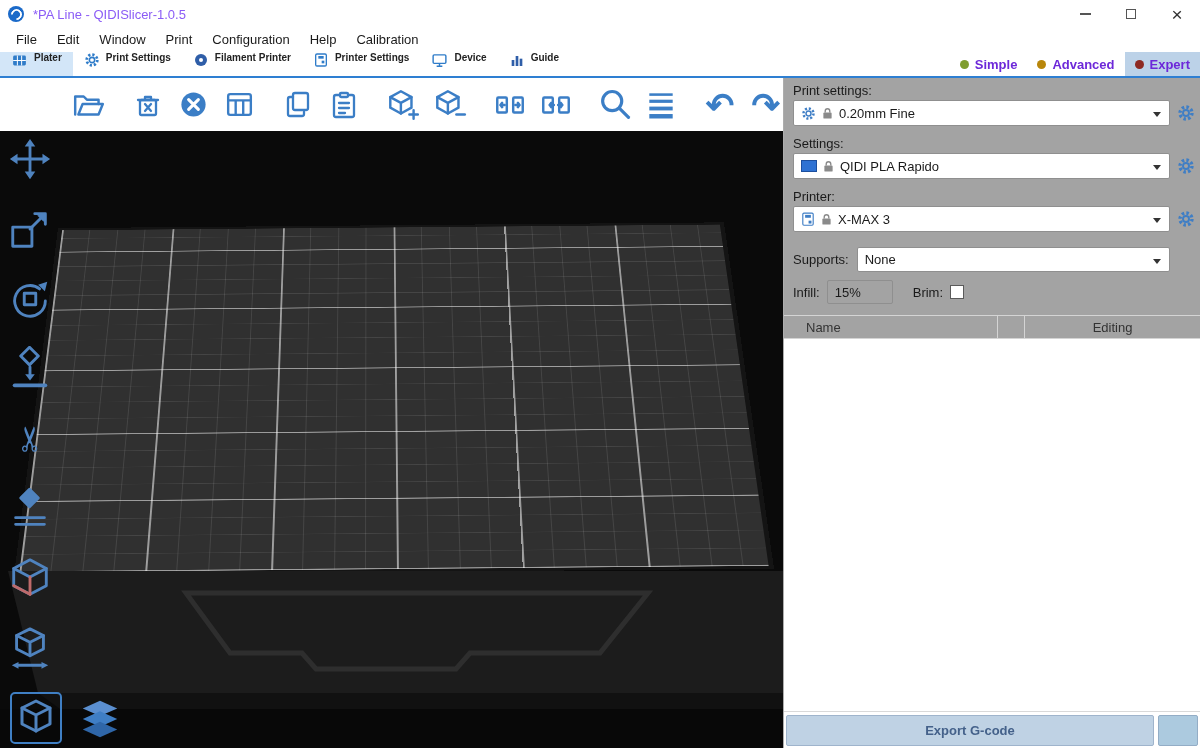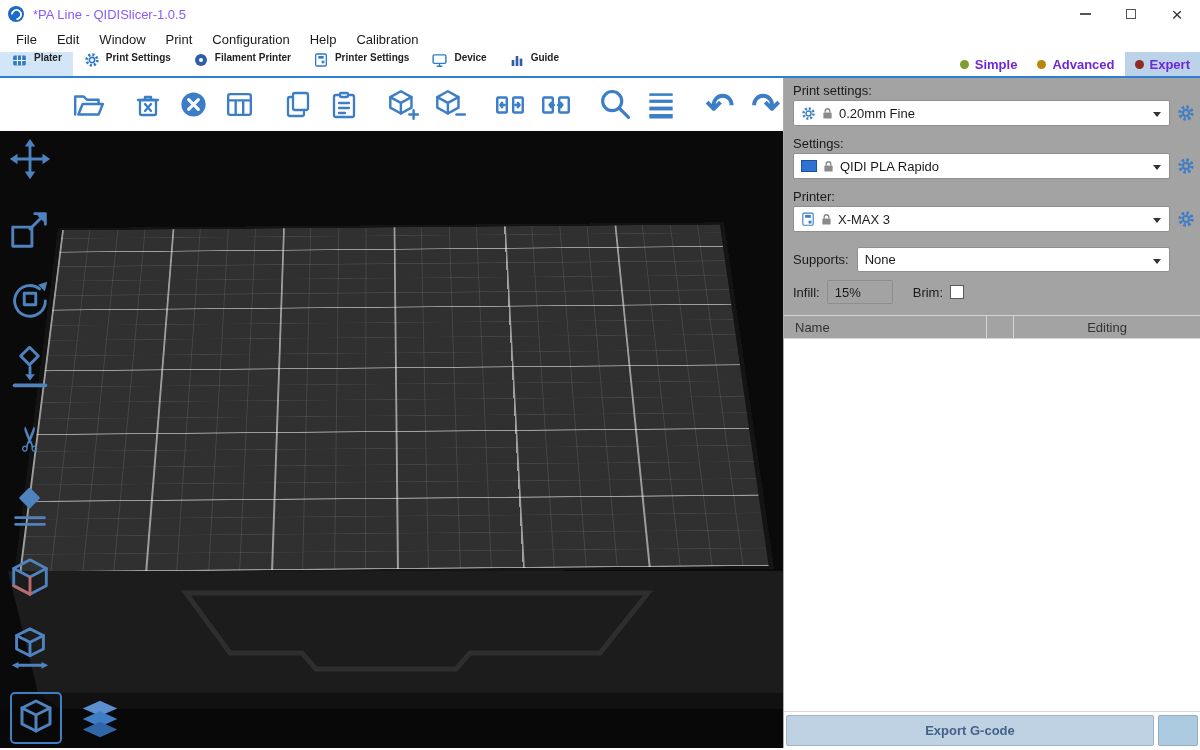--- a/index.html
+++ b/index.html
@@ -83,21 +83,21 @@
   .supports-row { display:flex; align-items:center; margin:10px 30px 0 9px; gap:8px; }
   .supports-row .combo { height:25px; }
   .infill-row { display:flex; align-items:center; margin:8px 30px 0 9px; }
   .infill-combo { position:relative; width:66px; height:24px; border:1px solid #8f8f8f; border-radius:2px; display:flex; align-items:center; padding:0 18px 0 7px; margin-left:7px; }
   .infill-combo .arrow { right:6px; top:10px; }
   .brim-label { margin-left:20px; }
   .checkbox { width:14px; height:14px; border:1px solid #5a5a5a; background:#fff; margin-left:7px; }
 
   .obj-table { margin-top:11px; flex:1; display:flex; flex-direction:column; border-top:1px solid #d4d4d4; }
   .obj-head { display:flex; height:23px; border-bottom:1px solid #d4d4d4; align-items:center; color:#333; }
-  .col-name { width:203px; padding-left:11px; border-right:1px solid #d4d4d4; height:100%; display:flex; align-items:center; }
+  .col-name { width:203px; padding-left:11px; border-right:1px solid #d4d4d4; height:100%; display:flex; align-items:center;margin-left:11px; }
   .col-mid { width:27px; border-right:1px solid #d4d4d4; height:100%; }
   .col-edit { flex:1; text-align:center; }
   .obj-body { flex:1; background:#fff; }
 
   .export-bar { height:37px; border-top:1px solid #d9d9d9; display:flex; align-items:center; padding:0 2px; gap:4px; background:#fff; }
   .export-btn { flex:1; height:31px; background:#bfd2e4; border:1px solid #9fb4cc; border-radius:2px;
                 display:flex; align-items:center; justify-content:center; font-size:13px; font-weight:bold; color:#44618a; }
   .export-side { width:40px; height:31px; background:#accadf; border:1px solid #93adc6; border-radius:2px; }
 
   .tabicon { flex:0 0 auto; }

